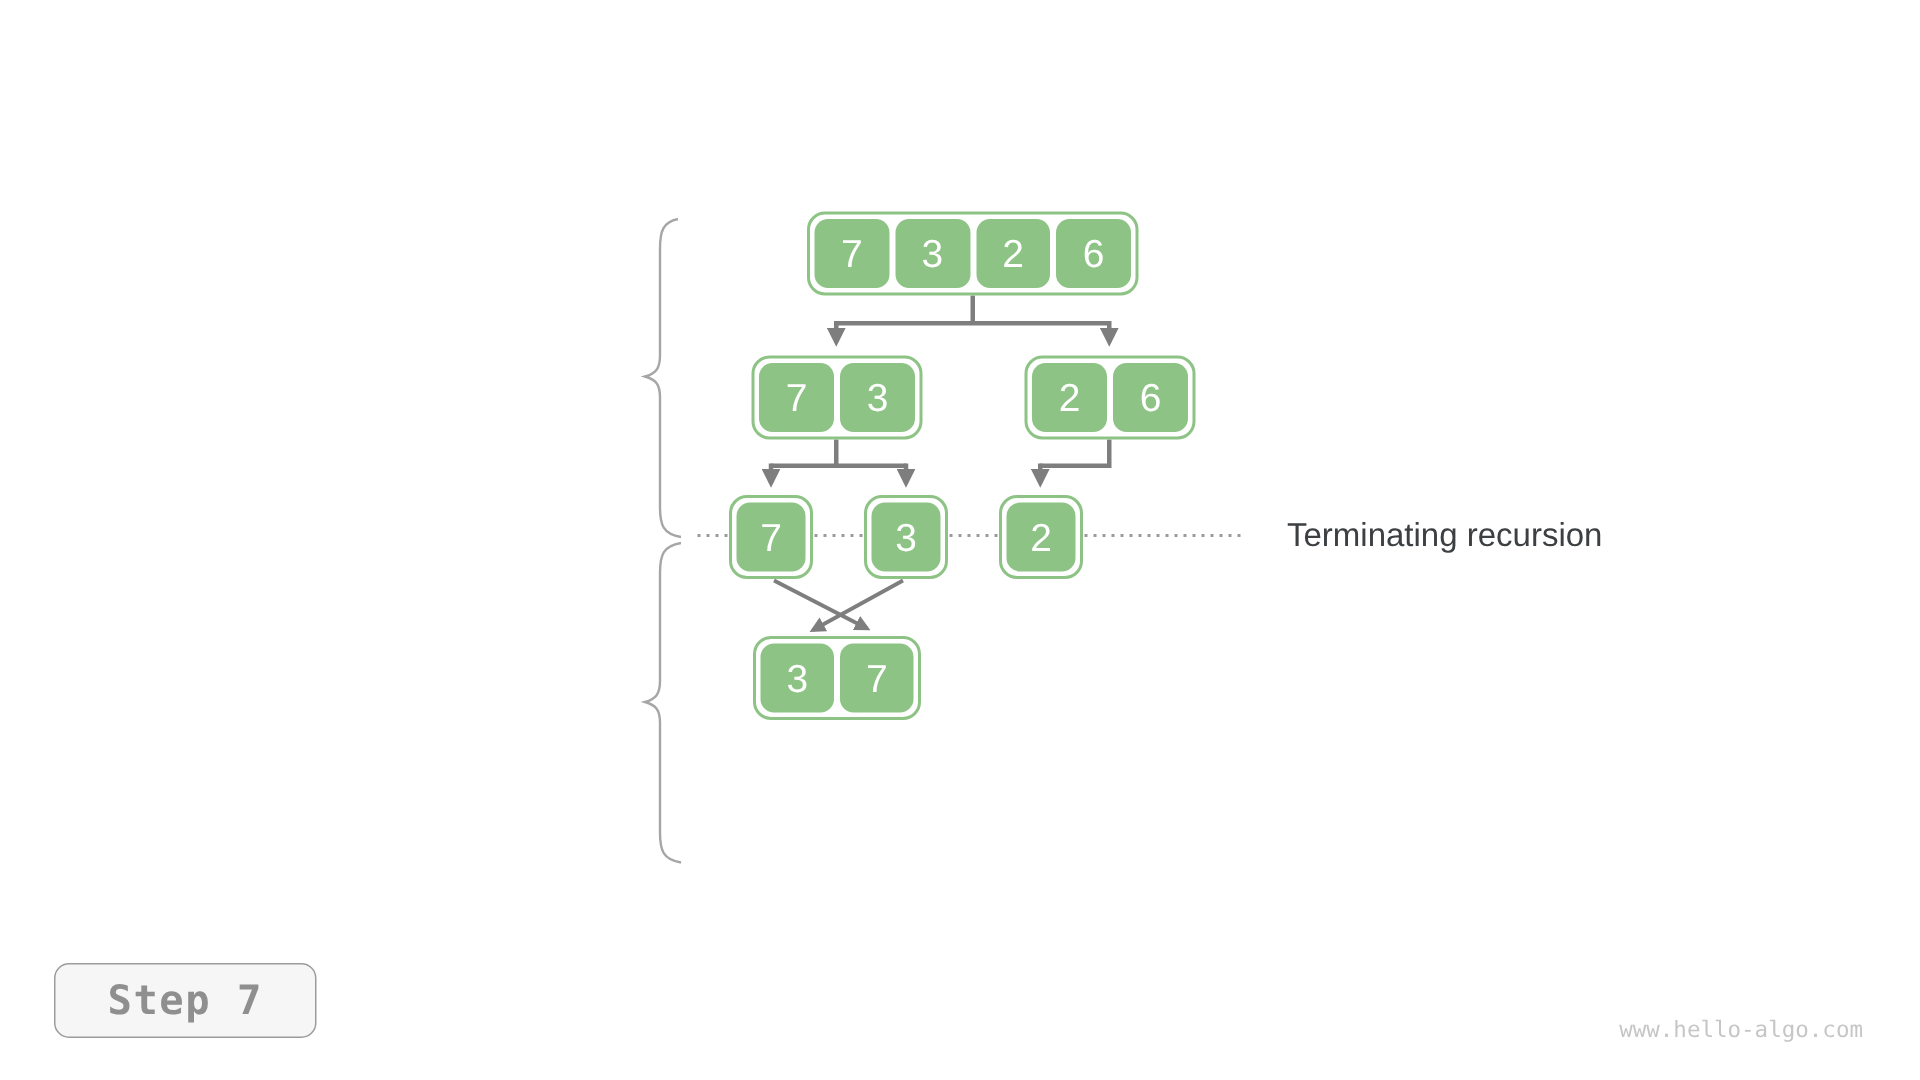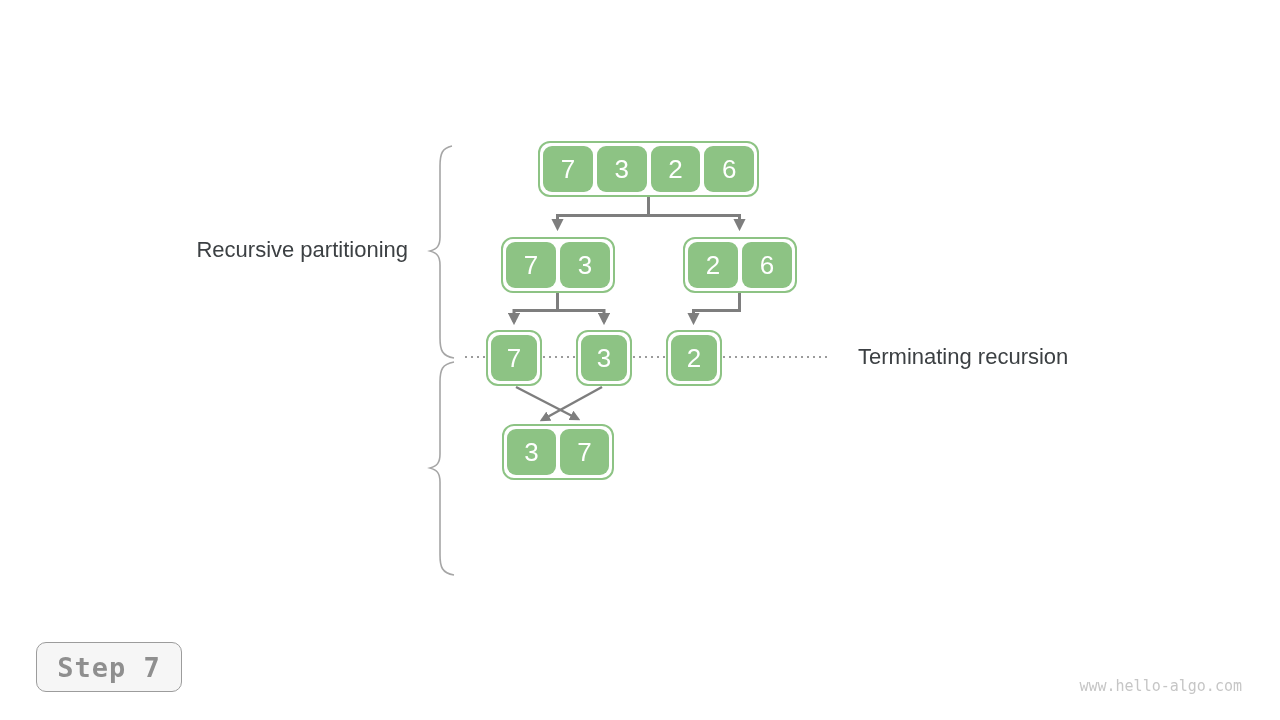--- a/index.html
+++ b/index.html
@@ -42,21 +42,21 @@
   .lvl3-c{left:666px;top:330px;width:56px;height:56px;}
   .lvl4{left:502px;top:424px;width:112px;height:56px;}
   .stage-label{
     position:absolute;z-index:1;color:var(--label-text);
     font-size:22px;line-height:28px;white-space:nowrap;
   }
   .label-rp{left:180px;width:228px;top:236px;text-align:right;}
   .label-bm{left:180px;width:228px;top:454px;text-align:right;}
   .label-tr{left:858px;top:343px;}
   .step-badge{
-    position:absolute;z-index:1;left:36px;top:642px;width:146px;height:50px;
+    position:absolute;z-index:1;left:36px;top:642px;width:175px;height:50px;
     background:var(--step-bg);border:1.5px solid var(--step-border);border-radius:10px;
     display:flex;align-items:center;justify-content:center;
     font-family:"DejaVu Sans Mono","Liberation Mono",monospace;
     font-weight:bold;font-size:27px;color:var(--step-text);letter-spacing:1px;
     box-sizing:border-box;
   }
   .watermark{
     position:absolute;z-index:1;right:38px;top:677px;
     font-family:"DejaVu Sans Mono","Liberation Mono",monospace;
     font-size:15px;color:var(--watermark-color);
@@ -116,19 +116,18 @@
       <div class="cell">3</div>
     </div>
   <div class="array-container lvl3-c">
       <div class="cell">2</div>
     </div>
   <div class="array-container lvl4">
       <div class="cell">3</div>
       <div class="cell">7</div>
     </div>
 
-  <div class="stage-label label-rp">Recursive partitioning</div>
   <div class="stage-label label-tr">Terminating recursion</div>
 
   <div class="step-badge">Step 7</div>
 
   <div class="watermark">www.hello-algo.com</div>
 </div>
 
 </body></html>

